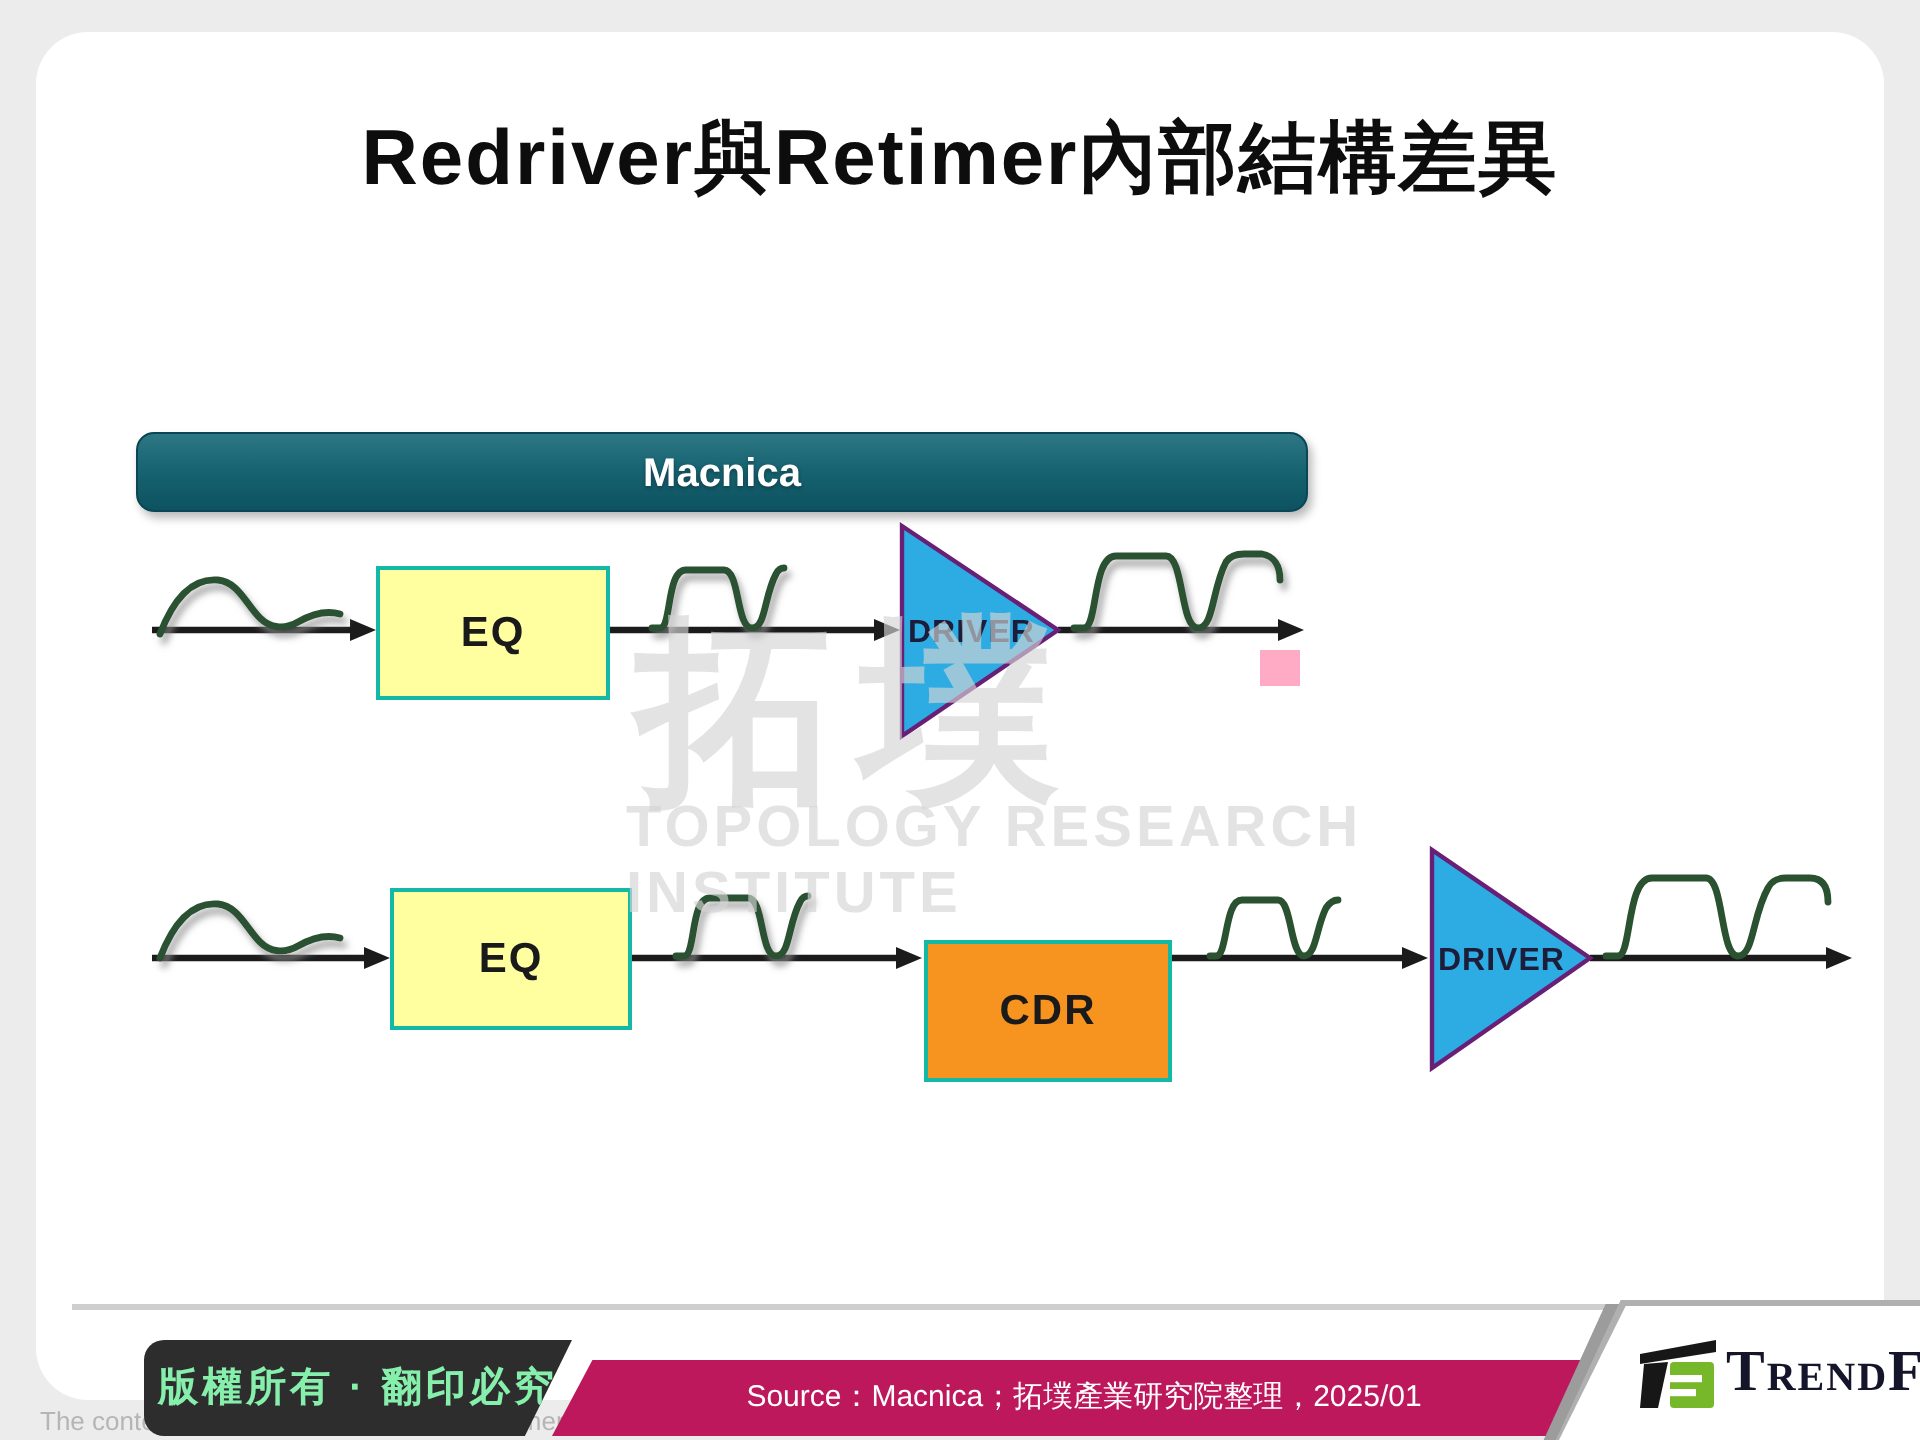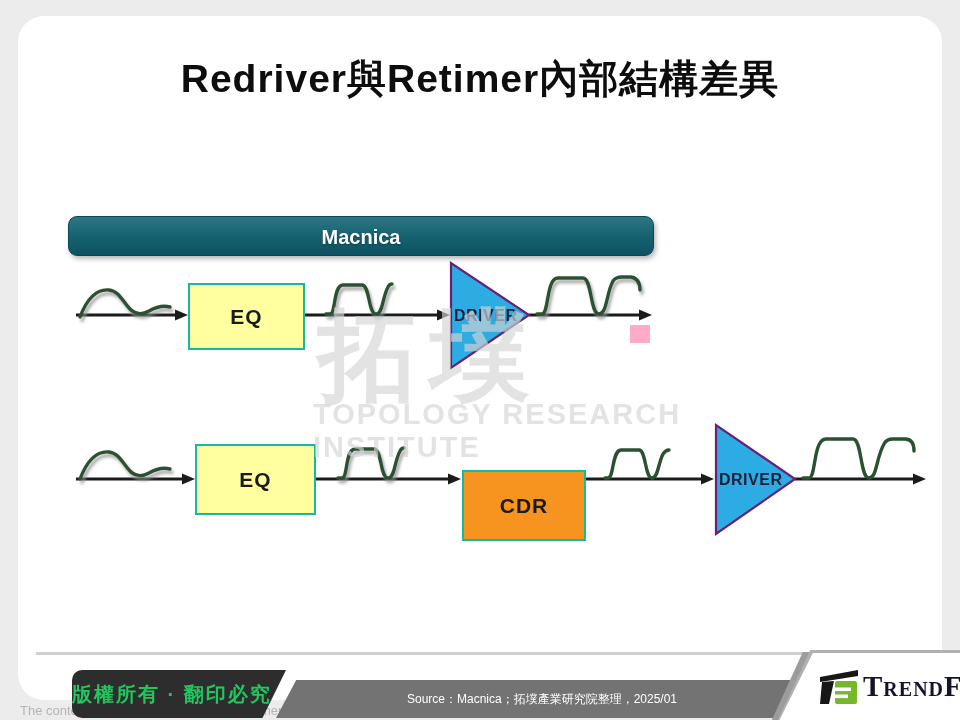--- a/index.html
+++ b/index.html
@@ -38,24 +38,24 @@
 
   
   .watermark { position:absolute; z-index:6; color:rgba(212,212,212,.65); pointer-events:none; }
   .wm-cjk { left:300px; top:274px; font-size:100px; font-weight:700; letter-spacing:12px; }
   .wm-latin { left:295px; top:382px; width:430px; text-align:left; font-size:29px; font-weight:700; letter-spacing:2px; }
 
   
   .divider { position:absolute; left:18px; top:636px; width:924px; height:3px; background:#cfcfcf; z-index:5; }
   .copyright-badge { position:absolute; left:54px; top:654px; width:214px; height:48px; z-index:8;
     background:#2d2d2d; clip-path:polygon(0 0,100% 0,89% 100%,0 100%); border-radius:10px 0 0 10px;
-    color:#22c55e; font-size:20px; font-weight:700; letter-spacing:2px; line-height:48px; text-align:left; }
+    color:#86efac; font-size:20px; font-weight:700; letter-spacing:2px; line-height:48px; text-align:center; }
   .source-bar { position:absolute; left:258px; top:664px; width:532px; height:38px; z-index:7;
-    background:#737373; clip-path:polygon(3.8% 0,100% 0,96.2% 100%,0 100%);
-    color:#fff; font-size:12px; line-height:38px; text-align:center; }
+    background:#be185d; clip-path:polygon(3.8% 0,100% 0,96.2% 100%,0 100%);
+    color:#fff; font-size:15px; line-height:38px; text-align:center; }
   .logo-slash { position:absolute; left:752px; top:636px; width:40px; height:72px; z-index:8;
     background:#9c9c9c; clip-path:polygon(82% 0,100% 0,18% 100%,0 100%); }
   .logo-plate-border { position:absolute; left:758px; top:634px; width:202px; height:74px; z-index:9;
     background:#b0b0b0; clip-path:polygon(17% 0,100% 0,100% 100%,0 100%); }
   .logo-plate { position:absolute; left:3px; top:3px; right:0; bottom:3px; background:#ffffff;
     clip-path:polygon(17% 0,100% 0,100% 100%,0 100%); }
   .logo-mark { position:absolute; left:40px; top:13px; width:40px; height:40px; }
   .logo-text { position:absolute; left:84px; top:17px; font-family:"Liberation Serif",serif;
     font-variant:small-caps; font-size:29px; font-weight:600; color:#14142a; letter-spacing:1px; }
 

